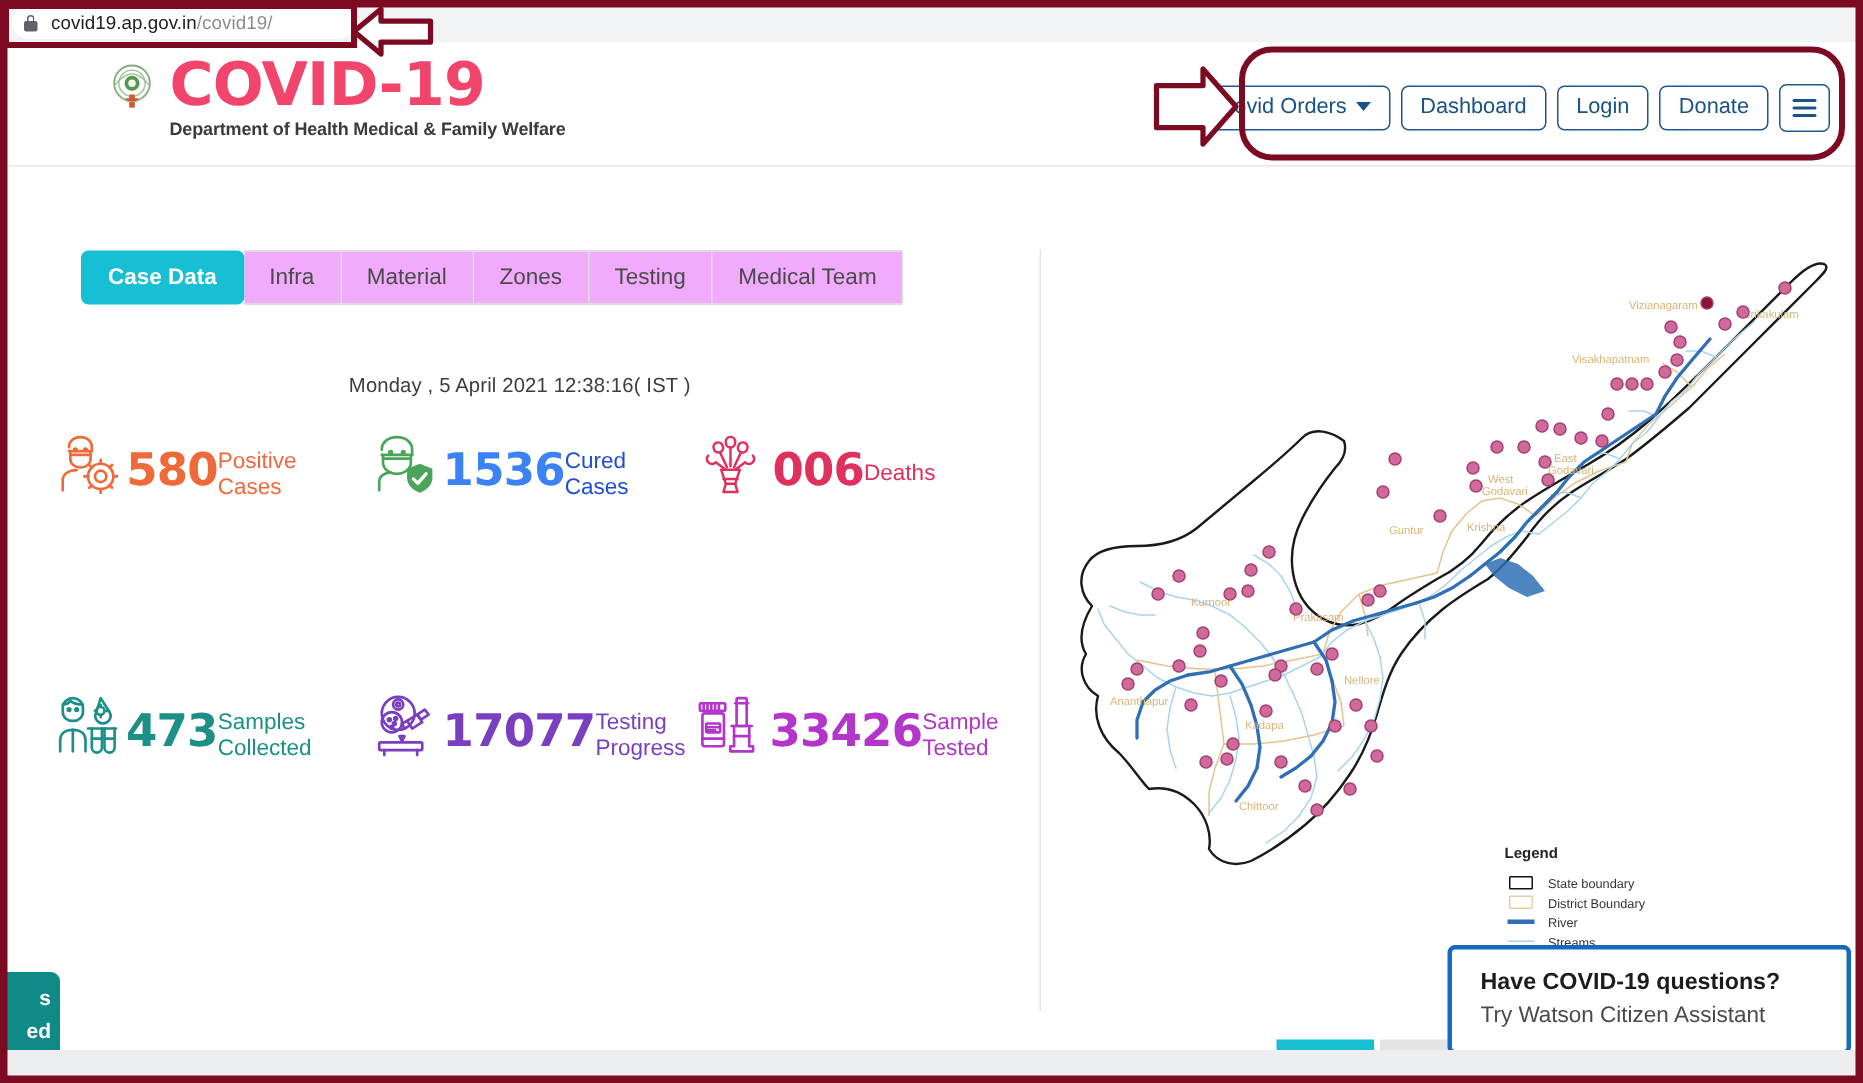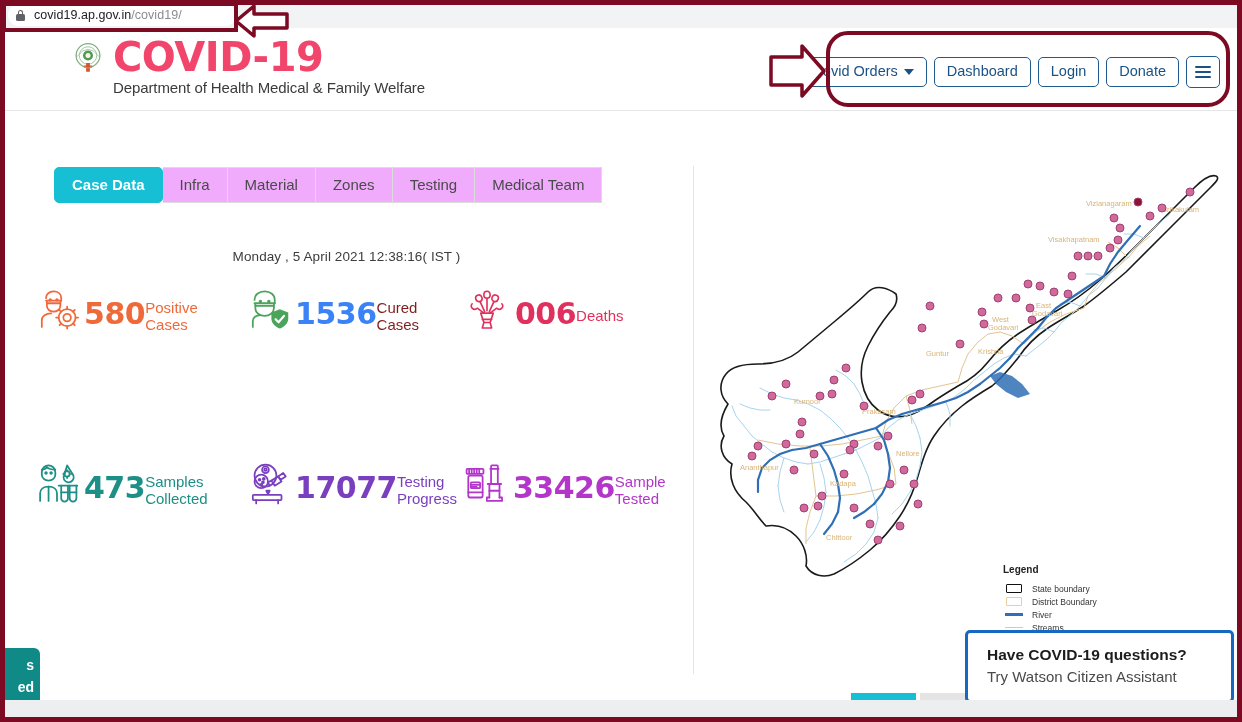--- a/index.html
+++ b/index.html
@@ -89,25 +89,25 @@
   .brand-text { display: flex; flex-direction: column; }
   .brand-title {
     font-size: 40px;
     font-weight: bold;
     color: #f2456c;
     line-height: 42px;
     letter-spacing: -0.5px;
     font-family: "DejaVu Sans", sans-serif;
   }
   .brand-sub {
-    font-size: 15px;
+    font-size: 12px;
     color: #3b3b3b;
     margin-top: 1px;
     letter-spacing: -0.1px;
-    font-weight: 400;
+    font-weight: 700;
     font-family: "Liberation Sans", sans-serif;
   }
 
   
   .nav {
     position: absolute;
     right: 22px; top: 28px;
     display: flex;
     align-items: center;
     gap: 7px;
@@ -479,21 +479,21 @@
             <path d="M17 25v5c0 5 5 9 11 9s11-4 11-9v-5"></path>
             <path d="M17 27h22"></path>
             <circle cx="23" cy="22" r="1"></circle>
               <circle cx="33" cy="22" r="1"></circle>
             <path d="M14 52v-7c0-4 4-7 9-7"></path>
             <path d="M46 31l10 4v7c0 6-5 10-10 12-5-2-10-6-10-12v-7z" fill="#4aa55a" stroke="none"></path>
             <path d="M41 43l3.5 3.5L51 39" stroke="#ffffff" stroke-width="2.6"></path>
           </svg>
         </span>
         <span class="stat-value" style="color:#3b82f6">1536</span>
-        <span class="stat-label" style="color:#7f1d1d">Cured Cases</span>
+        <span class="stat-label" style="color:#1d4ed8">Cured Cases</span>
       </div>
 
       <div class="stat">
         <span class="stat-icon">
           <svg width="50" height="54" viewBox="0 0 64 64" fill="none" stroke="#e0315e" stroke-width="2.1" stroke-linecap="round" stroke-linejoin="round">
             <path d="M32 8c-2.5 0-4 2-4 4.5S29.5 17 32 17s4-2 4-4.5S34.5 8 32 8z"></path>
             <path d="M20 13c-2.3.8-3 3.1-2.2 5.4s3.1 3.4 5.4 2.6 3-3.1 2.2-5.4S22.3 12.2 20 13z"></path>
             <path d="M44 13c2.3.8 3 3.1 2.2 5.4s-3.1 3.4-5.4 2.6-3-3.1-2.2-5.4S41.7 12.2 44 13z"></path>
             <path d="M13 24c-1.8 1.8-1.5 4.3.3 6s4.4 1.6 6.1-.2"></path>
             <path d="M51 24c1.8 1.8 1.5 4.3-.3 6s-4.4 1.6-6.1-.2"></path>

